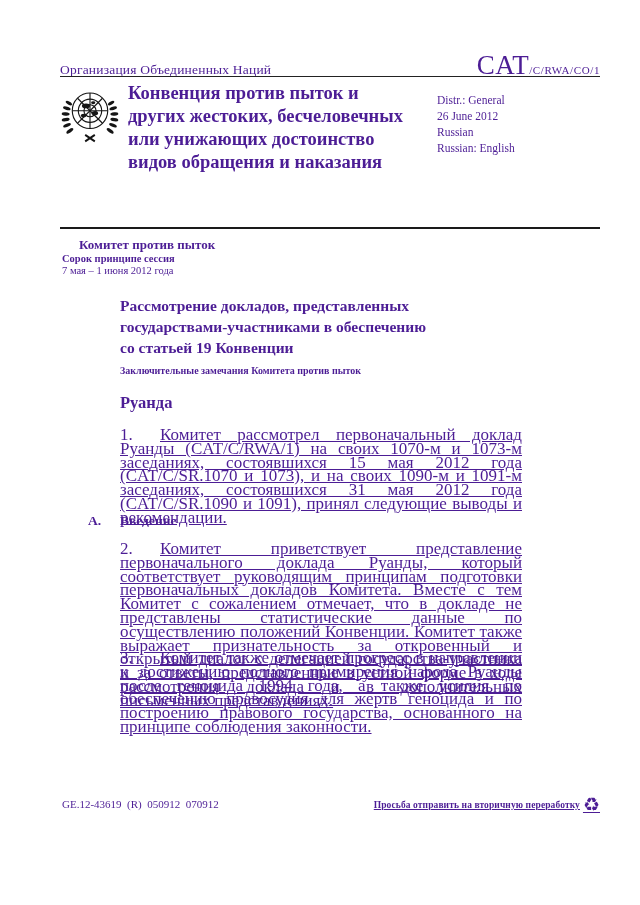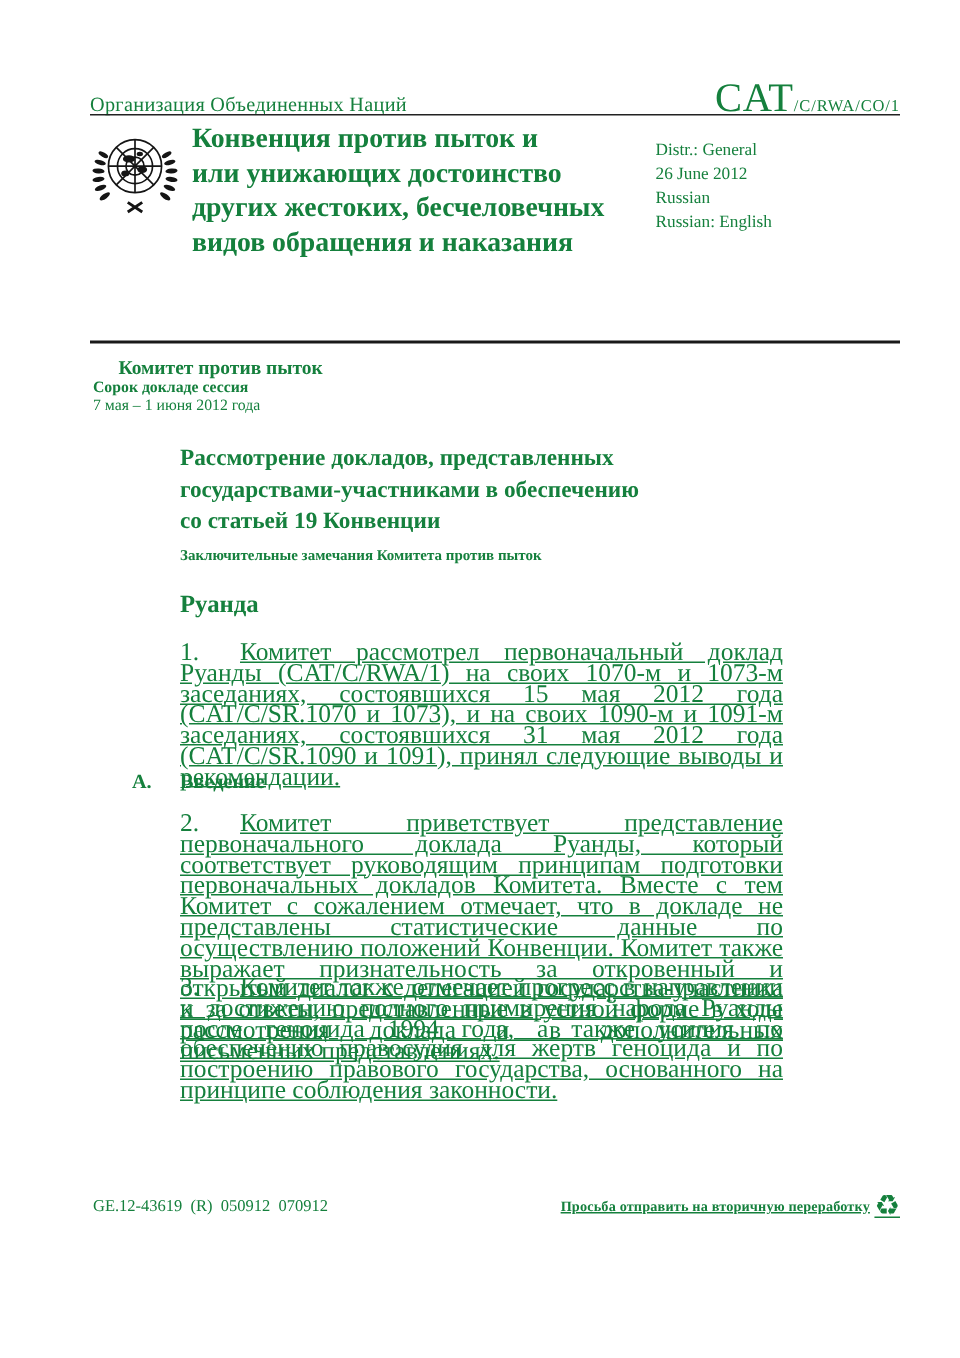--- a/index.html
+++ b/index.html
@@ -1,21 +1,21 @@
 <!DOCTYPE html>
 <html><head>
 <meta charset="utf-8">
 <style>
   html,body{margin:0;padding:0;background:#e8e8e8;}
   .page{
     position:relative;
     width:640px;height:905px;
     background:#ffffff;
     font-family:"Liberation Serif","DejaVu Serif",serif;
-    color:#15803d;
+    color:#4c1d95;
     overflow:hidden;
     margin:0 auto;
   }
   
   .top-header{
     position:absolute;left:60px;right:40px;top:50px;
     display:flex;justify-content:space-between;align-items:baseline;
   }
   .org-name{font-size:13.5px;letter-spacing:.2px;}
   .doc-symbol{white-space:nowrap;}
@@ -118,36 +118,36 @@
           <ellipse cx="7.2" cy="27" rx="4.8" ry="2" transform="rotate(16 7.2 27)"></ellipse>
           <ellipse cx="9.8" cy="20.5" rx="4.4" ry="1.9" transform="rotate(30 9.8 20.5)"></ellipse>
         </g>
         <path d="M30 60 L42 68 M42 60 L30 68" stroke="#151515" stroke-width="2.4"></path>
       </g>
     </svg>
   </div>
 
   <div class="masthead-title">
     <div>Конвенция против пыток и</div>
+    <div>других жестоких, бесчеловечных</div>
     <div>или унижающих достоинство</div>
-    <div>других жестоких, бесчеловечных</div>
     <div>видов обращения и наказания</div>
   </div>
 
   <div class="distr">
     <div>Distr.: General</div>
     <div>26 June 2012</div>
     <div>Russian</div>
     <div>Russian: English</div>
   </div>
 
   <div class="rule-thick"></div>
 
   <div class="committee">Комитет против пыток</div>
-  <div class="session-name">Сорок докладе сессия</div>
+  <div class="session-name">Сорок принципе сессия</div>
   <div class="session-dates">7 мая – 1 июня 2012 года</div>
 
   <div class="main-heading">
     <div>Рассмотрение докладов, представленных</div>
     <div>государствами-участниками в обеспечению</div>
     <div>со статьей 19 Конвенции</div>
   </div>
 
   <div class="subheading">Заключительные замечания Комитета против пыток</div>
   <div class="country">Руанда</div>

